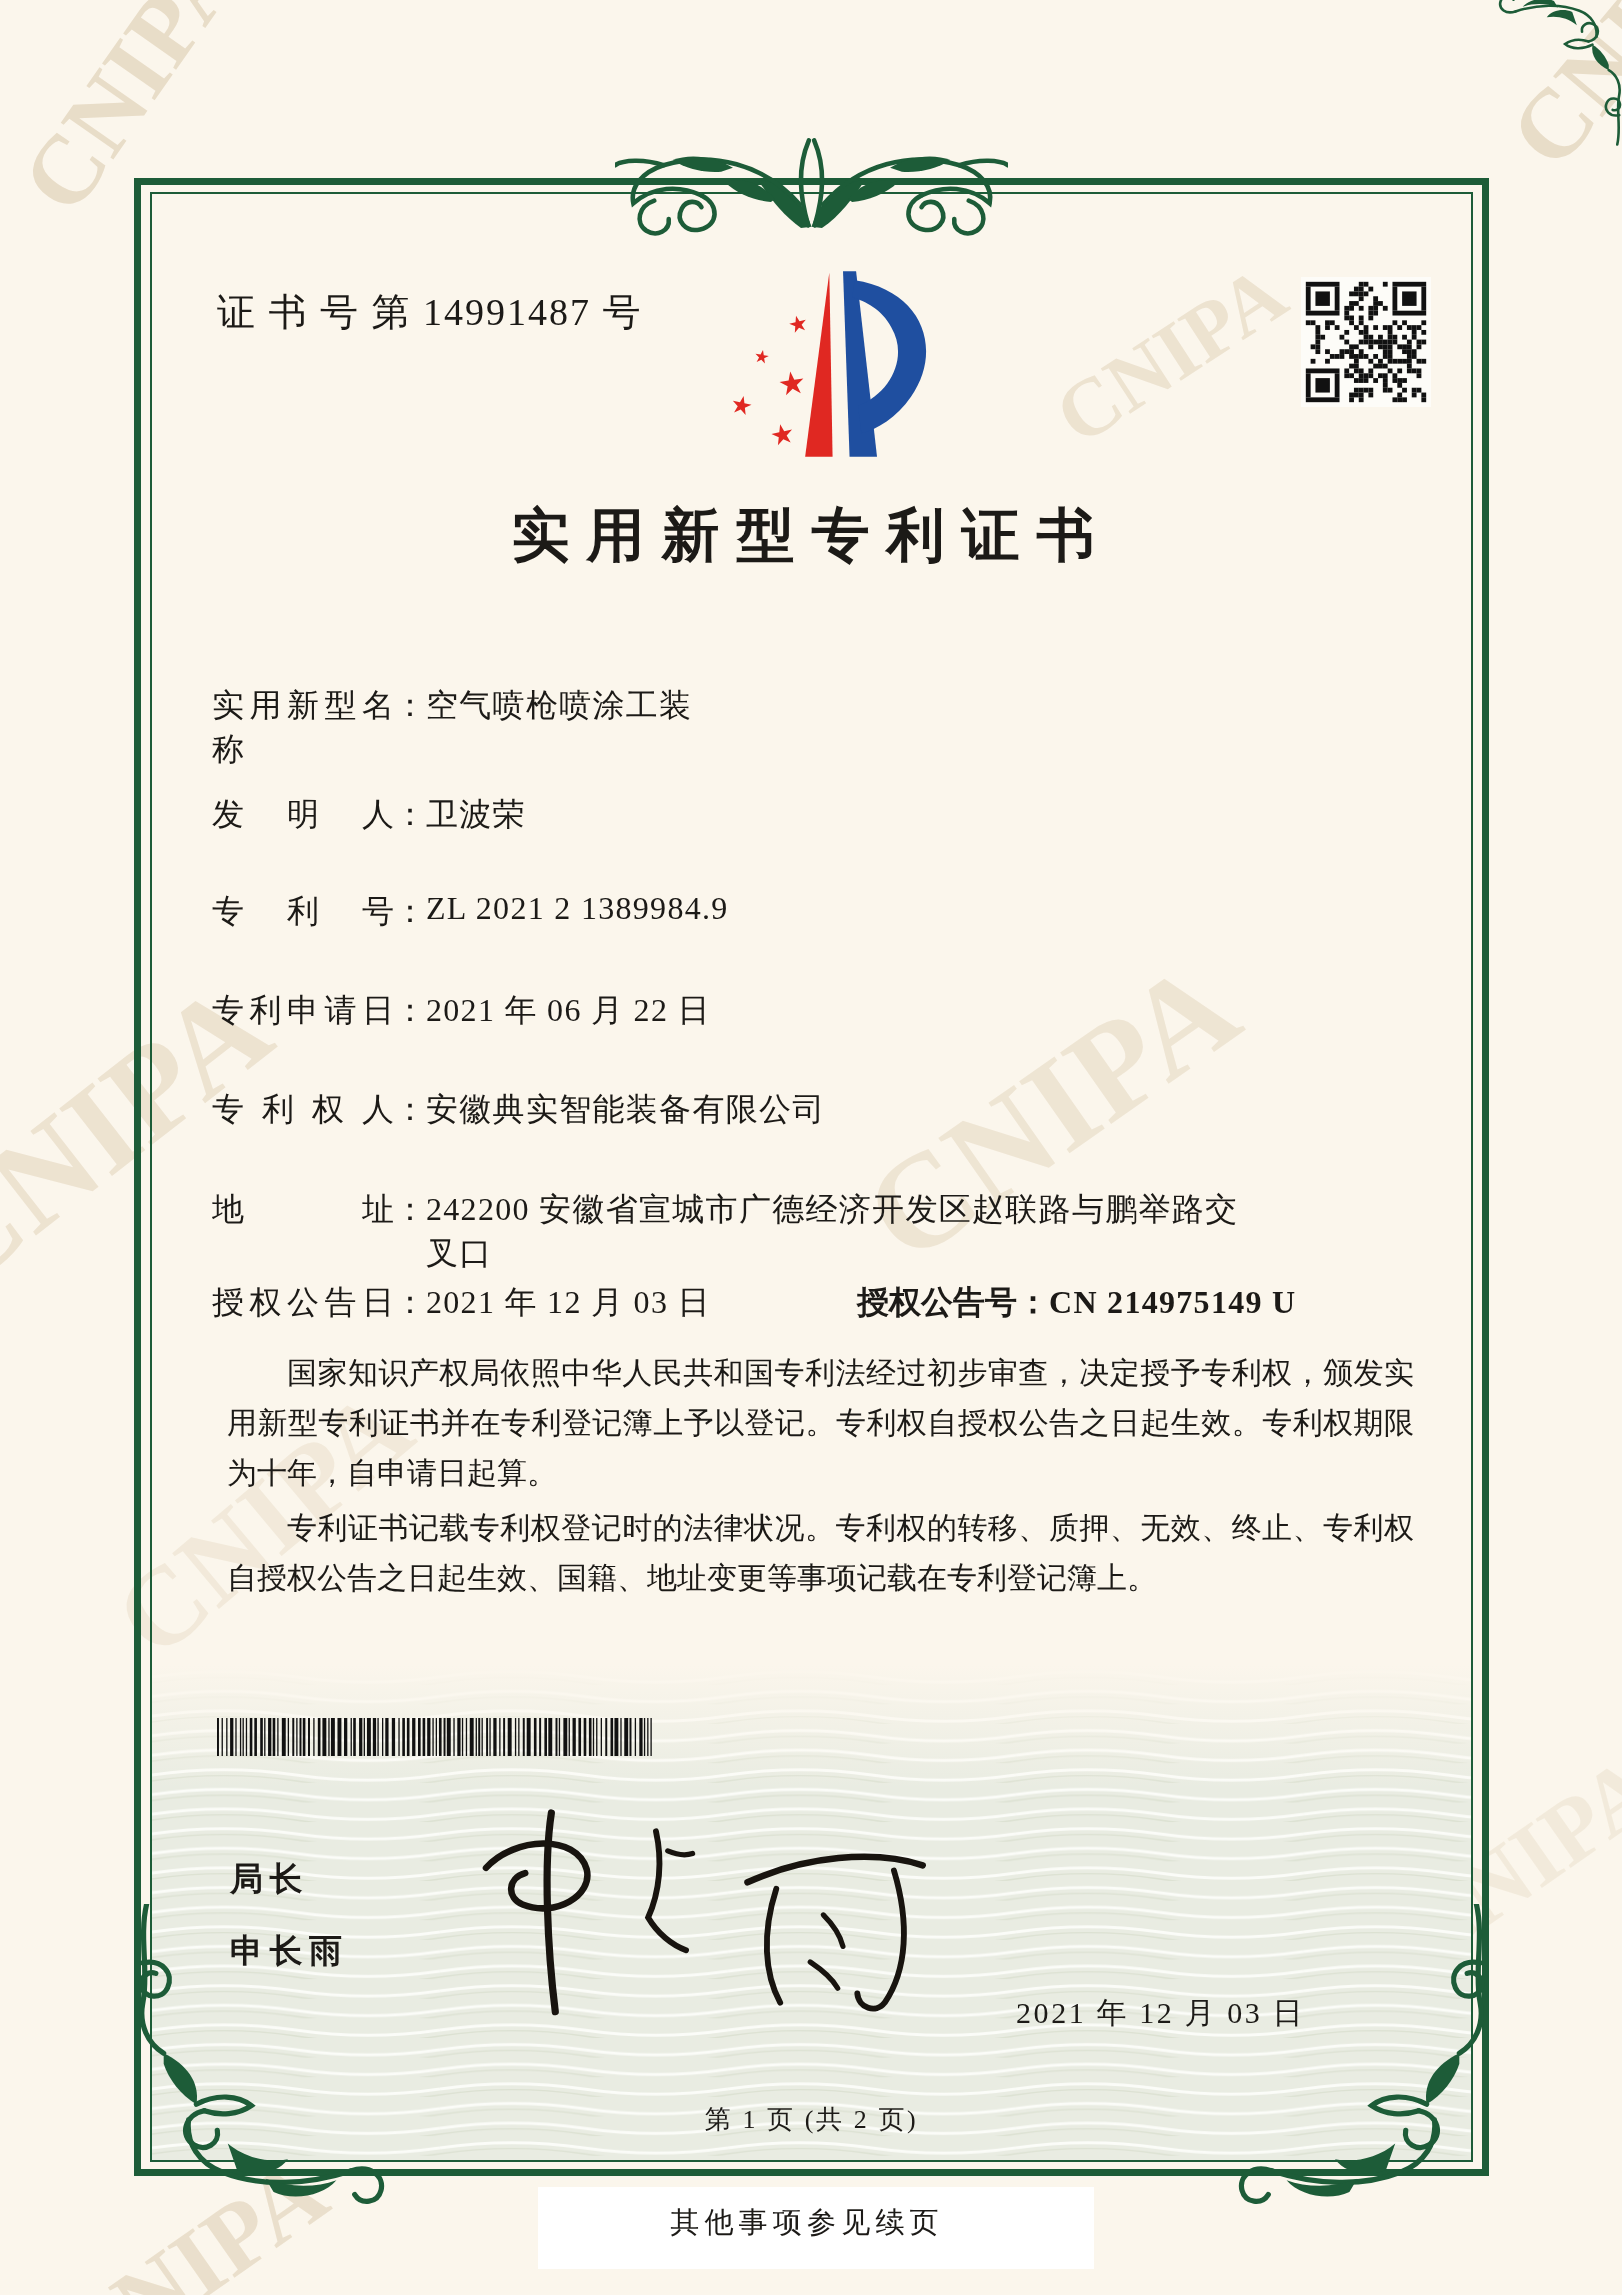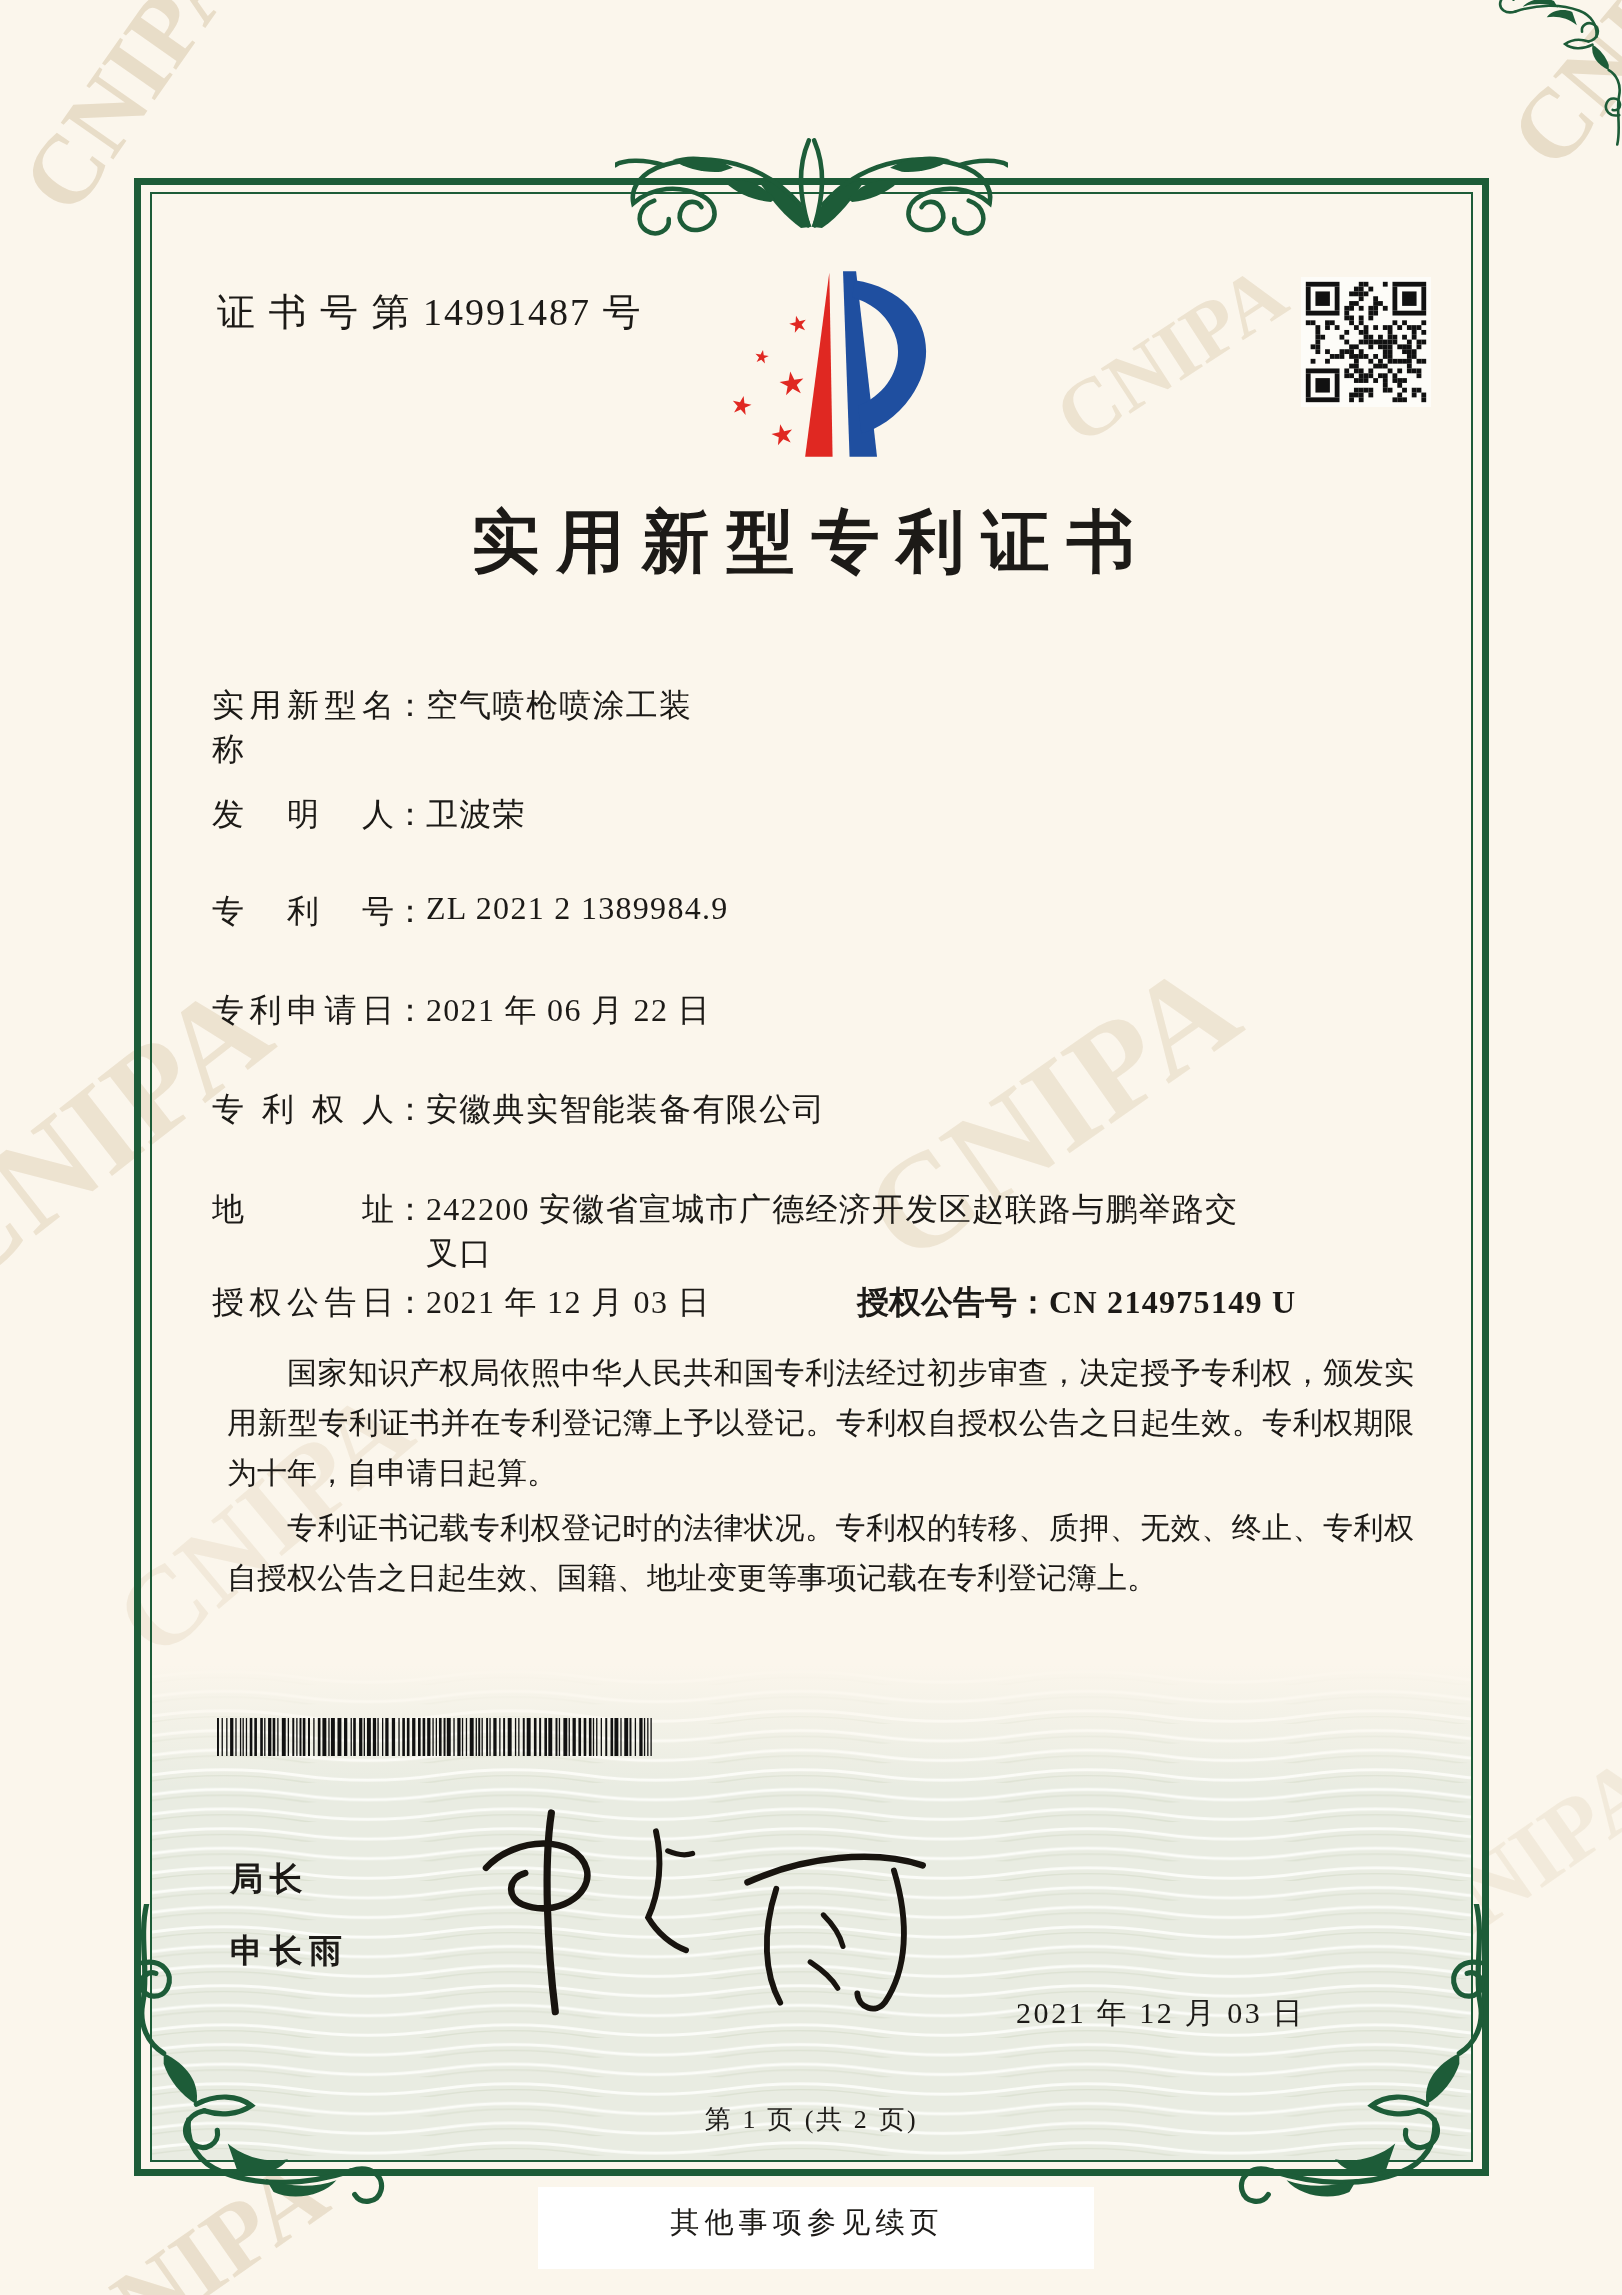--- a/index.html
+++ b/index.html
@@ -28,21 +28,21 @@
     border:2px solid #1d5c38;box-sizing:border-box;pointer-events:none;
   }
   .orn{position:absolute;z-index:7;pointer-events:none;}
   
   .wave-zone{position:absolute;z-index:2;left:152px;top:1665px;width:1319px;height:496px;}
   .wave-fade{position:absolute;z-index:3;left:152px;top:1665px;width:1319px;height:124px;
     background:linear-gradient(#fbf6ec,rgba(251,246,236,0));}
   
   .ct{position:absolute;z-index:5;}
   .cert-no{left:217px;top:287px;font-size:38px;letter-spacing:2px;}
-  .title{left:0;right:0;top:497px;text-align:center;font-size:68px;font-weight:bold;letter-spacing:17px;}
+  .title{left:0;right:0;top:497px;text-align:center;font-size:58px;font-weight:bold;letter-spacing:17px;}
   .row{position:absolute;z-index:5;left:212px;font-size:32px;}
   .row-label{display:inline-block;width:182px;text-align:justify;text-align-last:justify;vertical-align:top;}
   .row-colon{display:inline-block;vertical-align:top;}
   .row-value{display:inline-block;vertical-align:top;white-space:pre-line;letter-spacing:1.3px;}
   .grant2{position:absolute;left:645px;top:0;white-space:nowrap;font-weight:bold;}
   .paras{left:222px;top:1343px;width:1197px;font-size:30px;line-height:50px;text-align:justify;}
   .paras p{margin:5px;text-indent:60px;}
   .signer{left:230px;font-size:33px;font-weight:bold;font-family:"Liberation Sans","DejaVu Sans",sans-serif;letter-spacing:6.5px;}
   .issue-date{left:1016px;top:1993px;font-size:30px;letter-spacing:2.6px;}
   .page-num{left:0;right:0;top:2102px;text-align:center;font-size:26px;letter-spacing:2.6px;}

